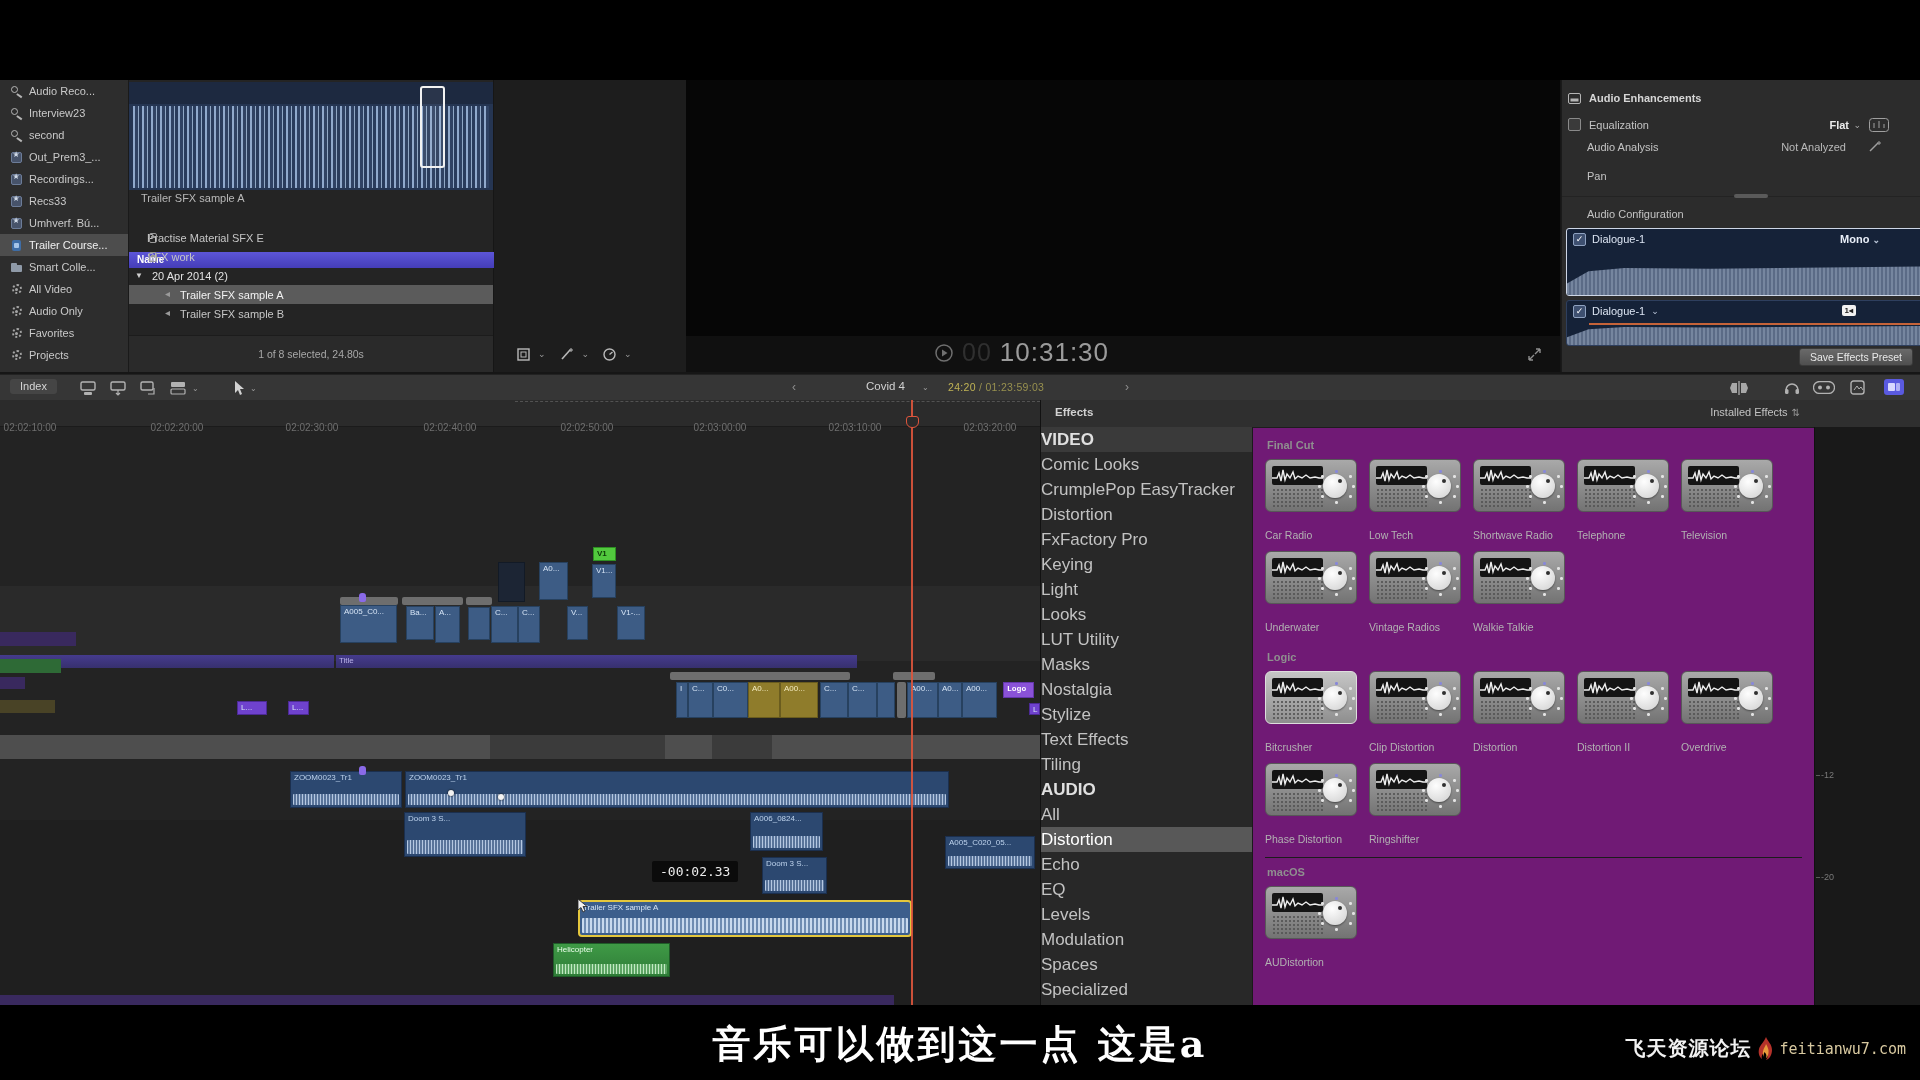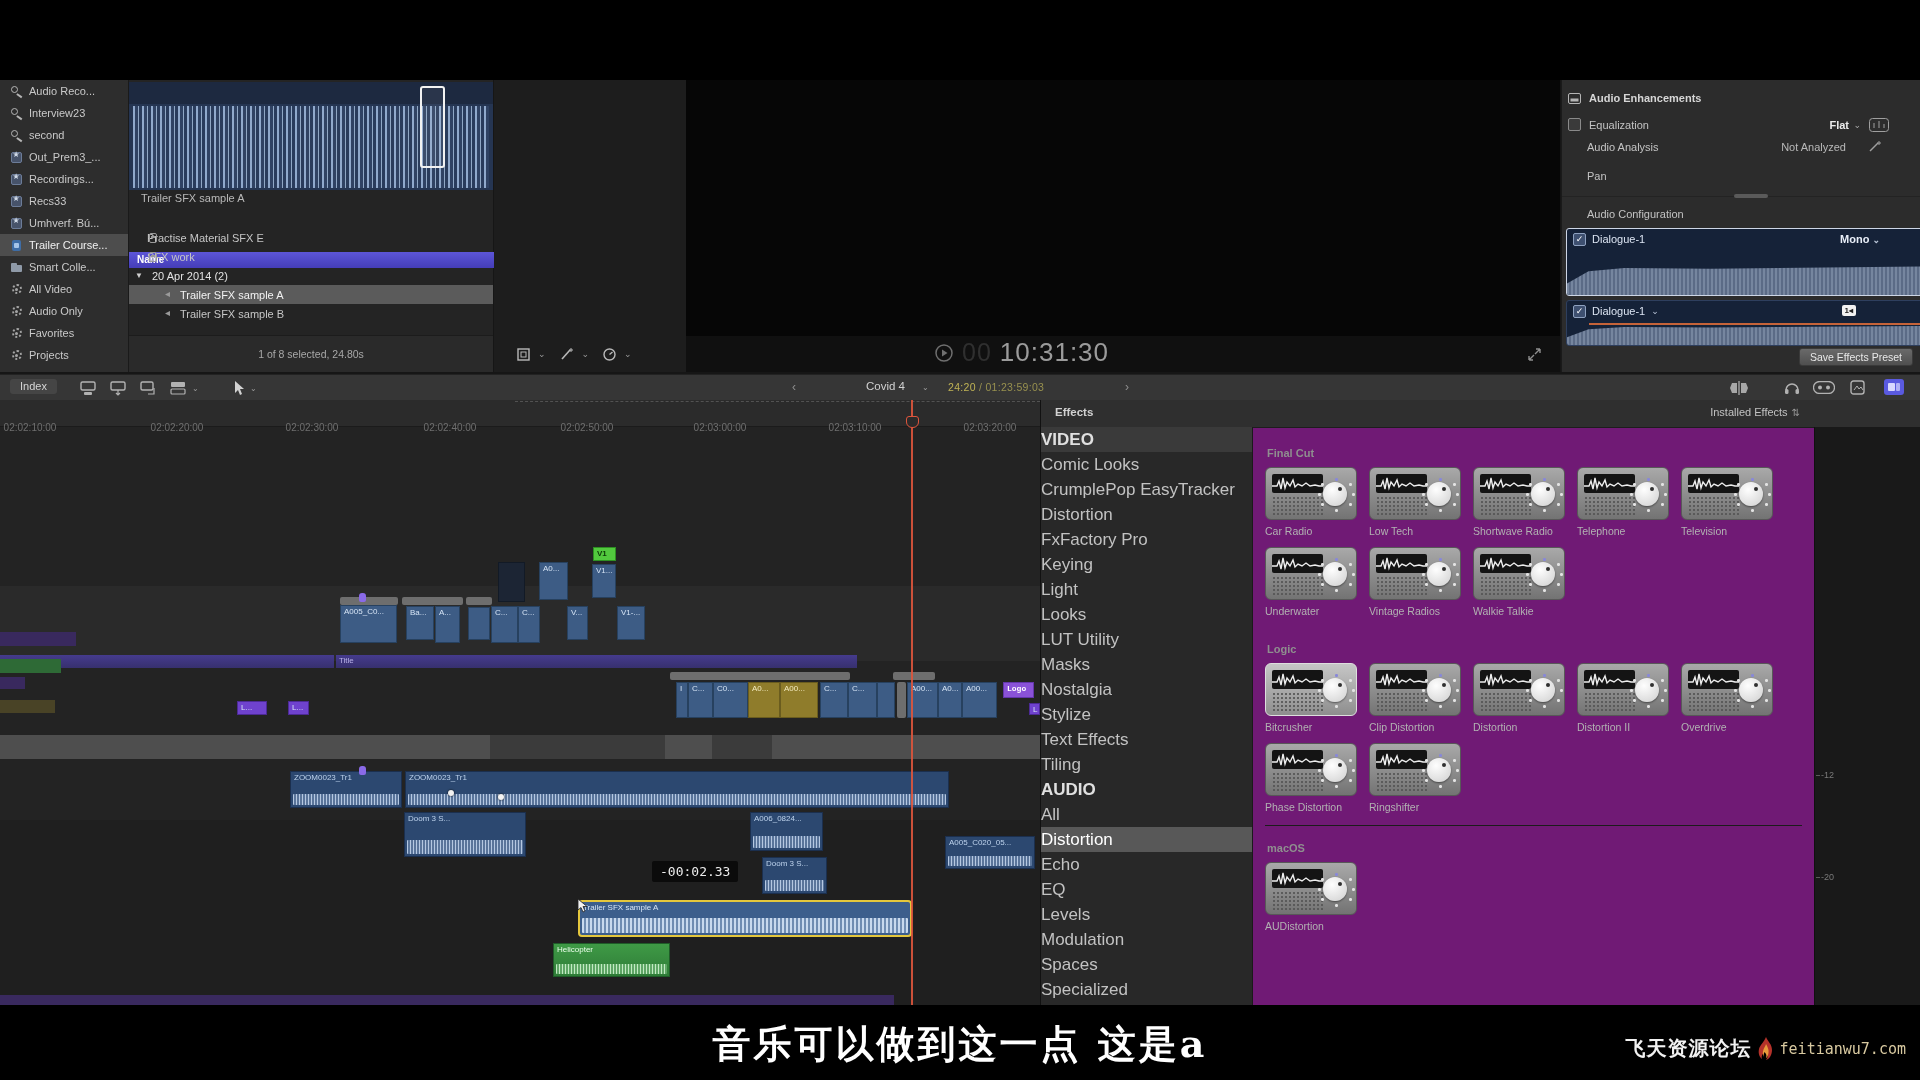--- a/index.html
+++ b/index.html
@@ -138,32 +138,32 @@
   #fx-header{position:absolute;left:0;top:0;width:100%;height:27px;background:#2f2f2f;border-bottom:1px solid #1d1d1d;}
   #fx-title{position:absolute;left:14px;top:6px;color:#d2d2d2;font-size:11.5px;font-weight:bold;}
   #fx-installed{position:absolute;right:120px;top:6px;color:#c2c2c2;font-size:11px;}
   #fx-installed .stp{color:#9a9a9a;font-size:10px;margin-left:4px;}
   #fx-cats{position:absolute;left:0;top:27px;width:211px;bottom:0;background:#282828;border-right:1px solid #1a1a1a;overflow:hidden;}
   .cat-row{height:25px;line-height:25px;color:#c2c2c2;font-size:17px;white-space:nowrap;}
   .cat-row.hdr{font-weight:bold;color:#e0e0e0;}
   .cat-row.band{background:#3a3a3a;}
   .cat-row.cursel{background:#585858;color:#fff;}
   #fx-grid{position:absolute;left:212px;top:27px;right:106px;bottom:0;padding:4px 0 0 12px;overflow:hidden;}
-  .fx-group-title{color:#8f8f8f;font-size:11px;font-weight:bold;margin:16px 0 8px 2px;}
+  .fx-group-title{color:#8f8f8f;font-size:11px;font-weight:bold;margin:8px 0 8px 2px;}
   .fx-flow{display:flex;flex-wrap:wrap;}
   .fx-cell{width:92px;margin:0 12px 10px 0;}
   .fx-thumb{width:92px;height:53px;border-radius:6px;background:linear-gradient(#a9a9a9,#737373);position:relative;border:1px solid #585858;box-sizing:border-box;}
   .fx-cell.tsel .fx-thumb{background:linear-gradient(#c6c6c6,#8e8e8e);border:1.5px solid #dedede;}
   .fx-screen{position:absolute;left:6px;top:6px;width:51px;height:19px;background:#141414;border-radius:2px;overflow:hidden;}
   .fx-dots{position:absolute;left:6px;top:28px;width:51px;height:19px;background:radial-gradient(circle,#545454 1px,transparent 1.2px);background-size:4px 4px;opacity:.85;}
   .fx-knob{position:absolute;right:9px;top:14px;width:24px;height:24px;border-radius:50%;background:radial-gradient(circle at 38% 32%,#fefefe,#cfcfcf);box-shadow:0 1px 2px rgba(0,0,0,.45);}
   .fx-knob::before{content:"";position:absolute;left:-5px;top:11px;width:2.5px;height:2.5px;border-radius:50%;background:#e2e2e2;
     box-shadow:34px 0 #e2e2e2,3px -10px #e2e2e2,31px -10px #e2e2e2,3px 10px #e2e2e2,31px 10px #e2e2e2,17px -15px #8888d8,17px 16px #e2e2e2;}
   .fx-knob::after{content:"";position:absolute;right:5px;top:5px;width:4px;height:4px;border-radius:50%;background:#303030;}
-  .fx-label{margin-top:5px;font-size:10.5px;color:#b2b2b2;white-space:nowrap;overflow:hidden;}
+  .fx-label{margin-top:17px;font-size:10.5px;color:#b2b2b2;white-space:nowrap;overflow:hidden;}
   #fx-divider{border-top:1px solid #1c1c1c;margin:2px 12px 0 0;}
   #fx-meters{position:absolute;right:0;top:27px;width:105px;bottom:0;background:#191919;border-left:1px solid #101010;}
   .meter-label{position:absolute;left:6px;color:#7a7a7a;font-size:9px;}
   .meter-label::after{content:"";position:absolute;left:-5px;top:5px;width:4px;height:1px;background:#5a5a5a;}
 
   
   #subtitle-bar{position:absolute;left:0;top:1005px;width:1920px;height:75px;background:#000;}
   #subtitle{position:absolute;left:0;top:14px;width:100%;text-align:center;color:#fff;
     font-family:"DejaVu Serif","Liberation Serif",serif;font-weight:bold;font-size:38px;letter-spacing:3px;
     text-shadow:2px 2px 2px #000,-1px -1px 2px #000;}

